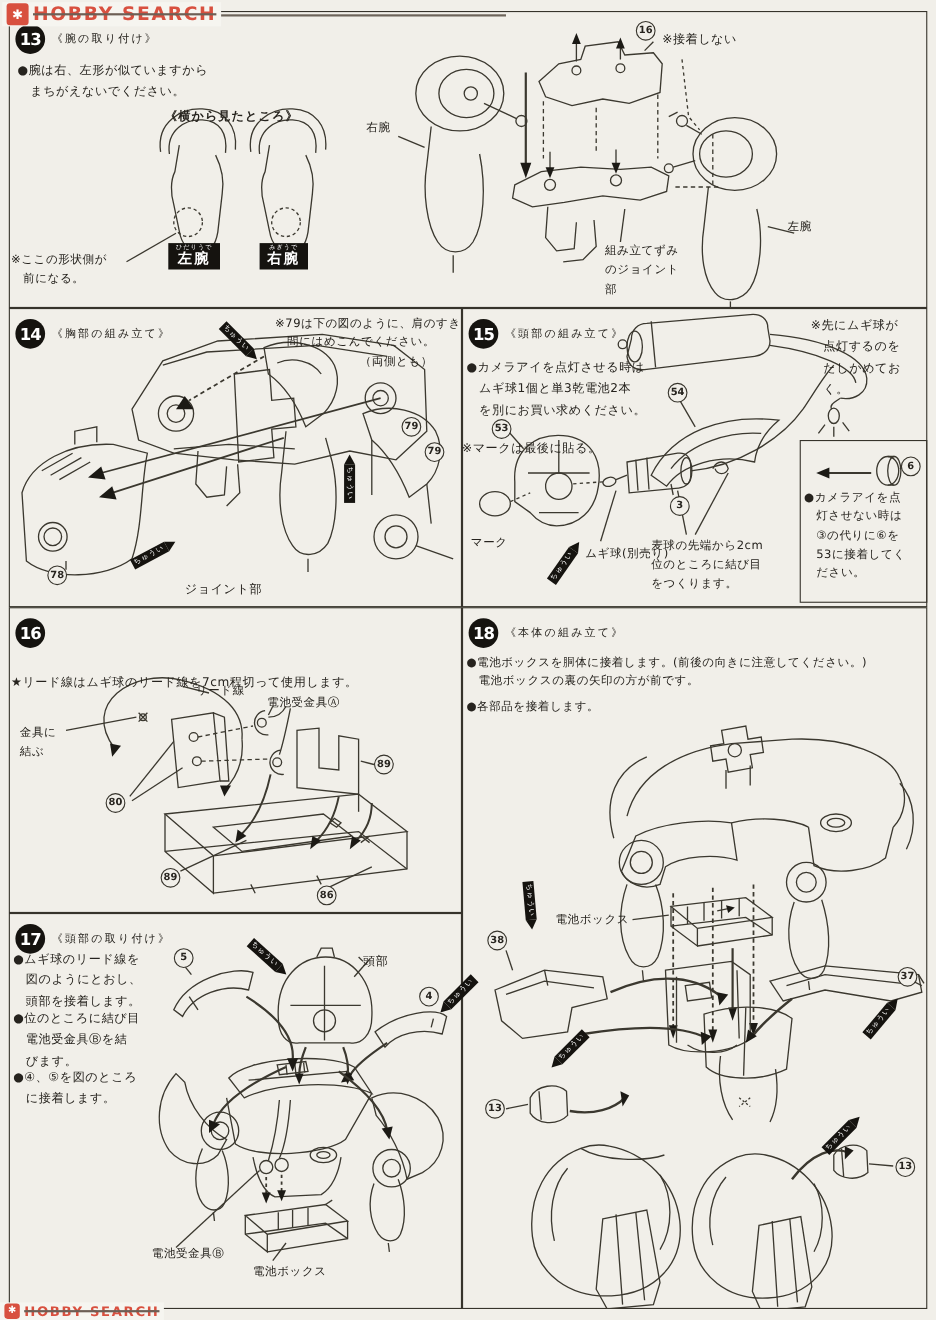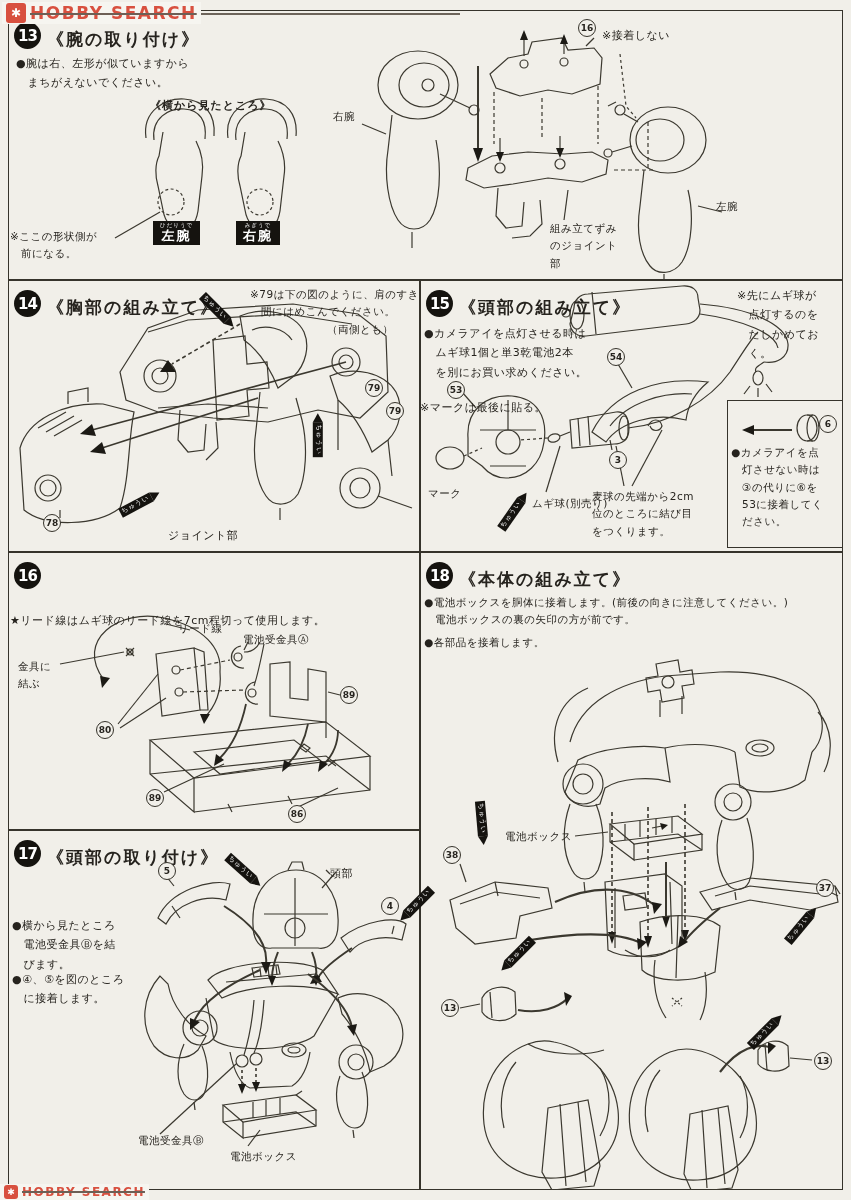--- a/index.html
+++ b/index.html
@@ -3,21 +3,21 @@
 <meta charset="utf-8">
 <style>
   *{margin:0;padding:0;box-sizing:border-box}
   html,body{width:851px;background:#eceae4}
   body{font-family:"DejaVu Sans","Liberation Sans",sans-serif;color:#26231e}
   .page{position:relative;width:851px;height:1200px;background:#f1efe9;overflow:hidden}
   .panel{position:absolute;border:1.6px solid #36332b}
   .art{position:absolute;z-index:1;pointer-events:none}
   .t{position:absolute;z-index:2;font-size:11px;line-height:1.75;white-space:pre-line;letter-spacing:.5px}
   .small{font-size:10.5px;line-height:1.65}
-  .title{font-weight:bold;font-size:17px;letter-spacing:2px;z-index:2;position:absolute;white-space:nowrap}
+  .title{font-weight:normal;font-size:10px;letter-spacing:2px;z-index:2;position:absolute;white-space:nowrap}
   .stepnum{position:absolute;z-index:3;width:27px;height:27px;border-radius:50%;background:#15130f;color:#fff;
            display:flex;align-items:center;justify-content:center;font-weight:bold;font-size:15px;letter-spacing:-1px}
   .c{position:absolute;z-index:3;width:18px;height:18px;border:1.4px solid #36332b;border-radius:50%;
      background:#f1efe9;display:flex;align-items:center;justify-content:center;font-size:9px;font-weight:bold}
   .ca{position:absolute;z-index:4;display:flex;align-items:center;transform-origin:center}
   .ca .hd{width:0;height:0;border-top:5px solid transparent;border-bottom:5px solid transparent}
   .ca.l .hd{border-right:9px solid #15130f}
   .ca.r .hd{border-left:9px solid #15130f}
   .ca .lb{background:#15130f;color:#fff;font-size:6.5px;letter-spacing:1px;padding:1px 2px;white-space:nowrap;line-height:1.1}
   .armtag{position:absolute;z-index:3;background:#15130f;color:#fff;text-align:center;padding:2px 7px 3px;line-height:1.05}
@@ -350,21 +350,24 @@
 
       <line x1="182" y1="78" x2="158" y2="72"></line>
       <line x1="240" y1="90" x2="236" y2="98"></line>
       <line x1="156" y1="240" x2="216" y2="212"></line>
       <line x1="288" y1="256" x2="330" y2="236"></line>
     </g>
   </svg>
 
   <div class="stepnum" style="left:14px;top:840px">17</div>
   <div class="title" style="left:47px;top:846px">《頭部の取り付け》</div>
-  <div class="t" style="left:12px;top:916px">●横から見たところ
+  <div class="t" style="left:12px;top:862px">●ムギ球のリード線を
+　図のようにとおし、
+　頭部を接着します。</div>
+  <div class="t" style="left:12px;top:916px">●位のところに結び目
 　電池受金具Ⓑを結
 　びます。</div>
   <div class="t" style="left:12px;top:970px">●④、⑤を図のところ
 　に接着します。</div>
   <div class="t" style="left:330px;top:864px">頭部</div>
   <div class="c" style="left:158px;top:862px">5</div>
   <div class="c" style="left:381px;top:897px">4</div>
   <div class="t small" style="left:138px;top:1132px">電池受金具Ⓑ</div>
   <div class="t small" style="left:230px;top:1148px">電池ボックス</div>
   <div class="ca r" style="left:222px;top:866px;transform:rotate(42deg)">

